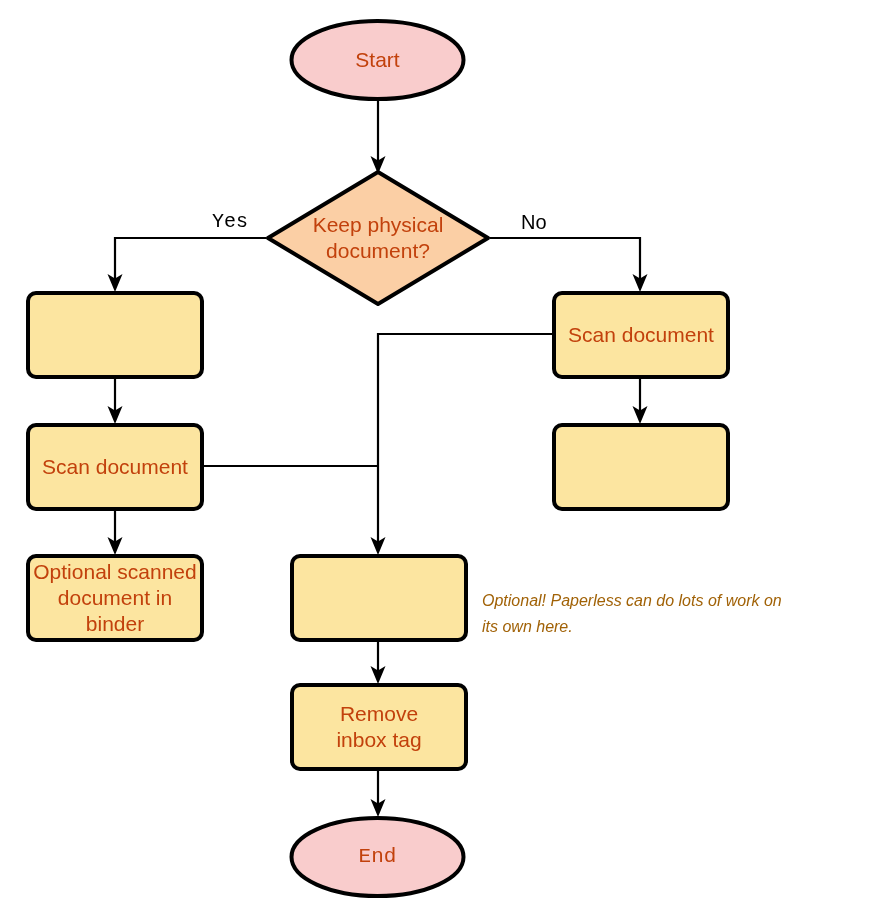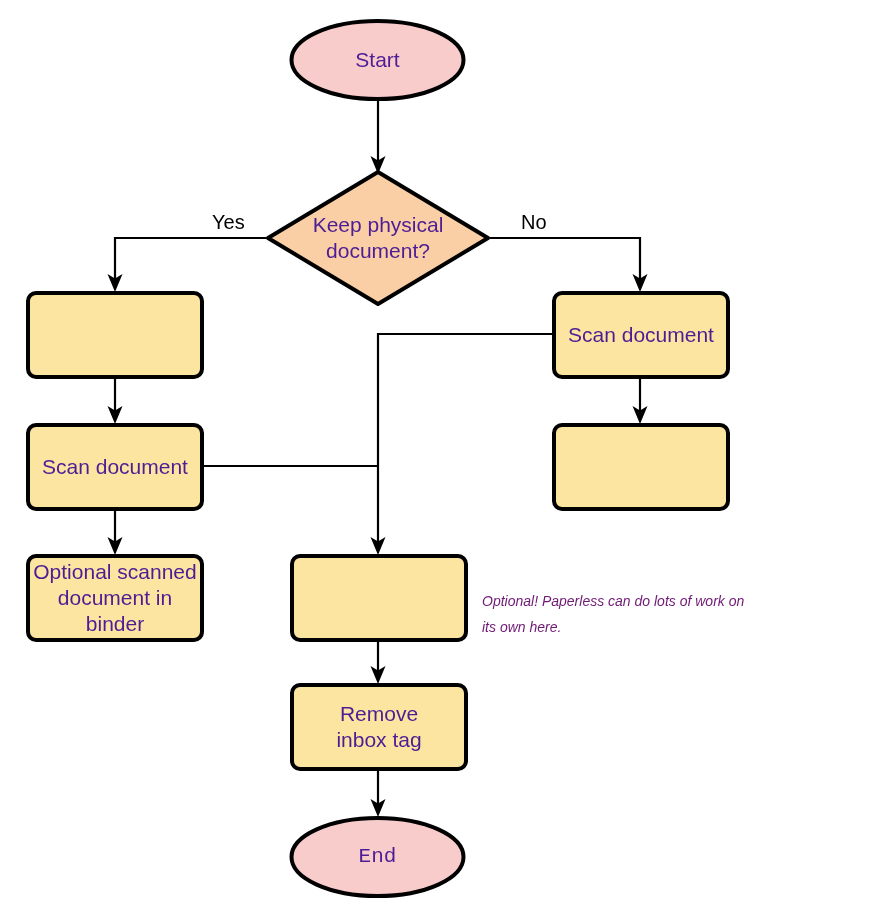--- a/index.html
+++ b/index.html
@@ -42,37 +42,37 @@
     stroke: #000000;
     stroke-width: 4;
     stroke-linejoin: round;
   }
   .node-label {
     position: absolute;
     display: flex;
     align-items: center;
     justify-content: center;
     text-align: center;
-    color: #4c1d95;
+    color: #c2410c;
     font-size: 21px;
     line-height: 26px;
     white-space: pre-line;
     pointer-events: none;
   }
   .edge-label {
     position: absolute;
     color: #000000;
     font-size: 20px;
     line-height: 22px;
     white-space: nowrap;
   }
   .note-text {
     position: absolute;
-    color: #701a75;
-    font-size: 14px;
+    color: #a16207;
+    font-size: 16px;
     line-height: 26px;
     font-style: italic;
     white-space: pre-line;
   }
 </style>
 </head>
 <body>
 
 <div id="canvas">
 
@@ -162,20 +162,20 @@
 
   <div class="node-label" style="left:554px; top:293px; width:174px; height:84px;">Scan document</div>
 
 
 
   <div class="node-label" style="left:292px; top:685px; width:174px; height:84px;text-align:center;">Remove
 inbox tag</div>
 
   <div class="node-label" style="left:291px; top:818px; width:173px; height:78px;font-family:Liberation Mono, monospace;">End</div>
 
-  <div class="edge-label" style="left:212px; top:211px;">Yes</div>
+  <div class="edge-label" style="left:212px; top:211px;font-family:Liberation Mono, monospace;">Yes</div>
 
   <div class="edge-label" style="left:509px; top:211px;margin-left:12px;">No</div>
 
   <div class="note-text" style="left:482px; top:588px; width:402px;">Optional! Paperless can do lots of work on
 its own here.</div>
 
 </div>
 
 </body></html>

